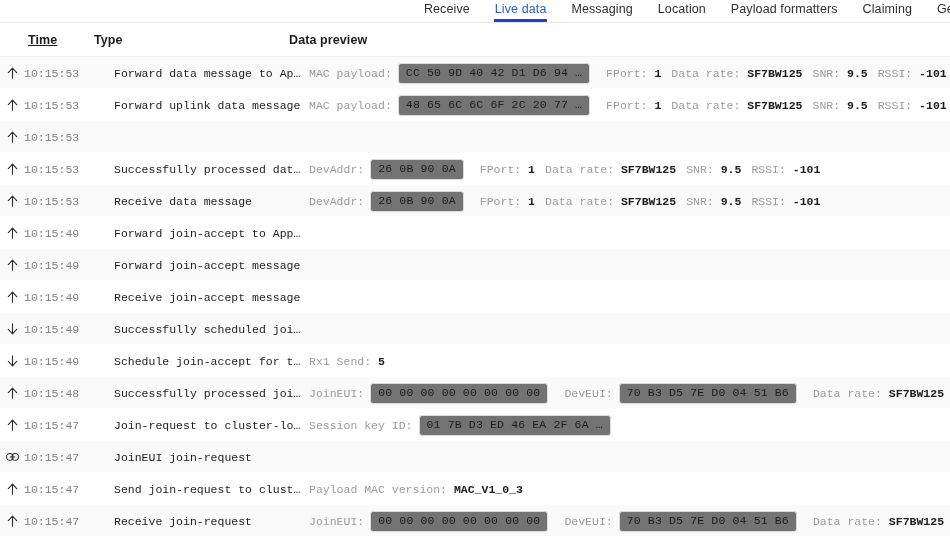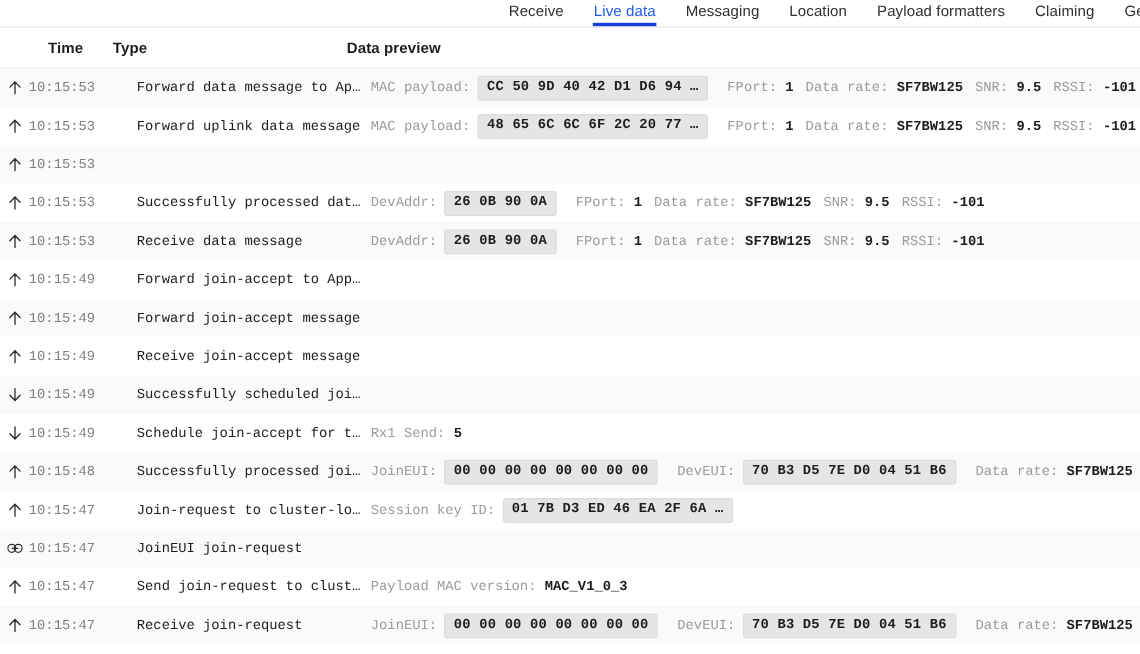--- a/index.html
+++ b/index.html
@@ -64,21 +64,21 @@
     display: flex;
     align-items: center;
     border-bottom: 1px solid #efefef;
   }
   .th {
     font-size: 12.5px;
     font-weight: bold;
     color: #1d1d1d;
     letter-spacing: 0.1px;
   }
-  .col-time   { width: 94px; padding-left: 40px; box-sizing: border-box; }
+  .col-time   { width: 94px; padding-left: 28px; box-sizing: border-box; text-decoration: underline; }
   .col-type   { width: 195px; box-sizing: border-box; }
   .col-data   { flex: 1; box-sizing: border-box; }
 
   .row {
     height: 32px;
     display: flex;
     align-items: center;
     background: #ffffff;
   }
   .row.alt { background: #fafafa; }
@@ -130,24 +130,24 @@
   }
   .dp-label {
     color: #9b9b9b;
     margin-right: 6px;
   }
   .dp-label.spaced { margin-left: 14px; }
   .dp-box {
     display: inline-block;
     border: 1px solid #dcdcdc;
     border-radius: 3px;
-    background: #e5e5e5;
+    background: #737373;
     padding: 3px 7px 4px 7px;
     color: #1d1d1d;
-    font-weight: bold;
+    font-weight: normal;
     font-size: 11.5px;
     line-height: 12px;
     letter-spacing: 0.15px;
     margin-right: 2px;
   }
   .dp-plain {
     color: #9b9b9b;
   }
   .dp-plain b { color: #1d1d1d; }
 </style>

